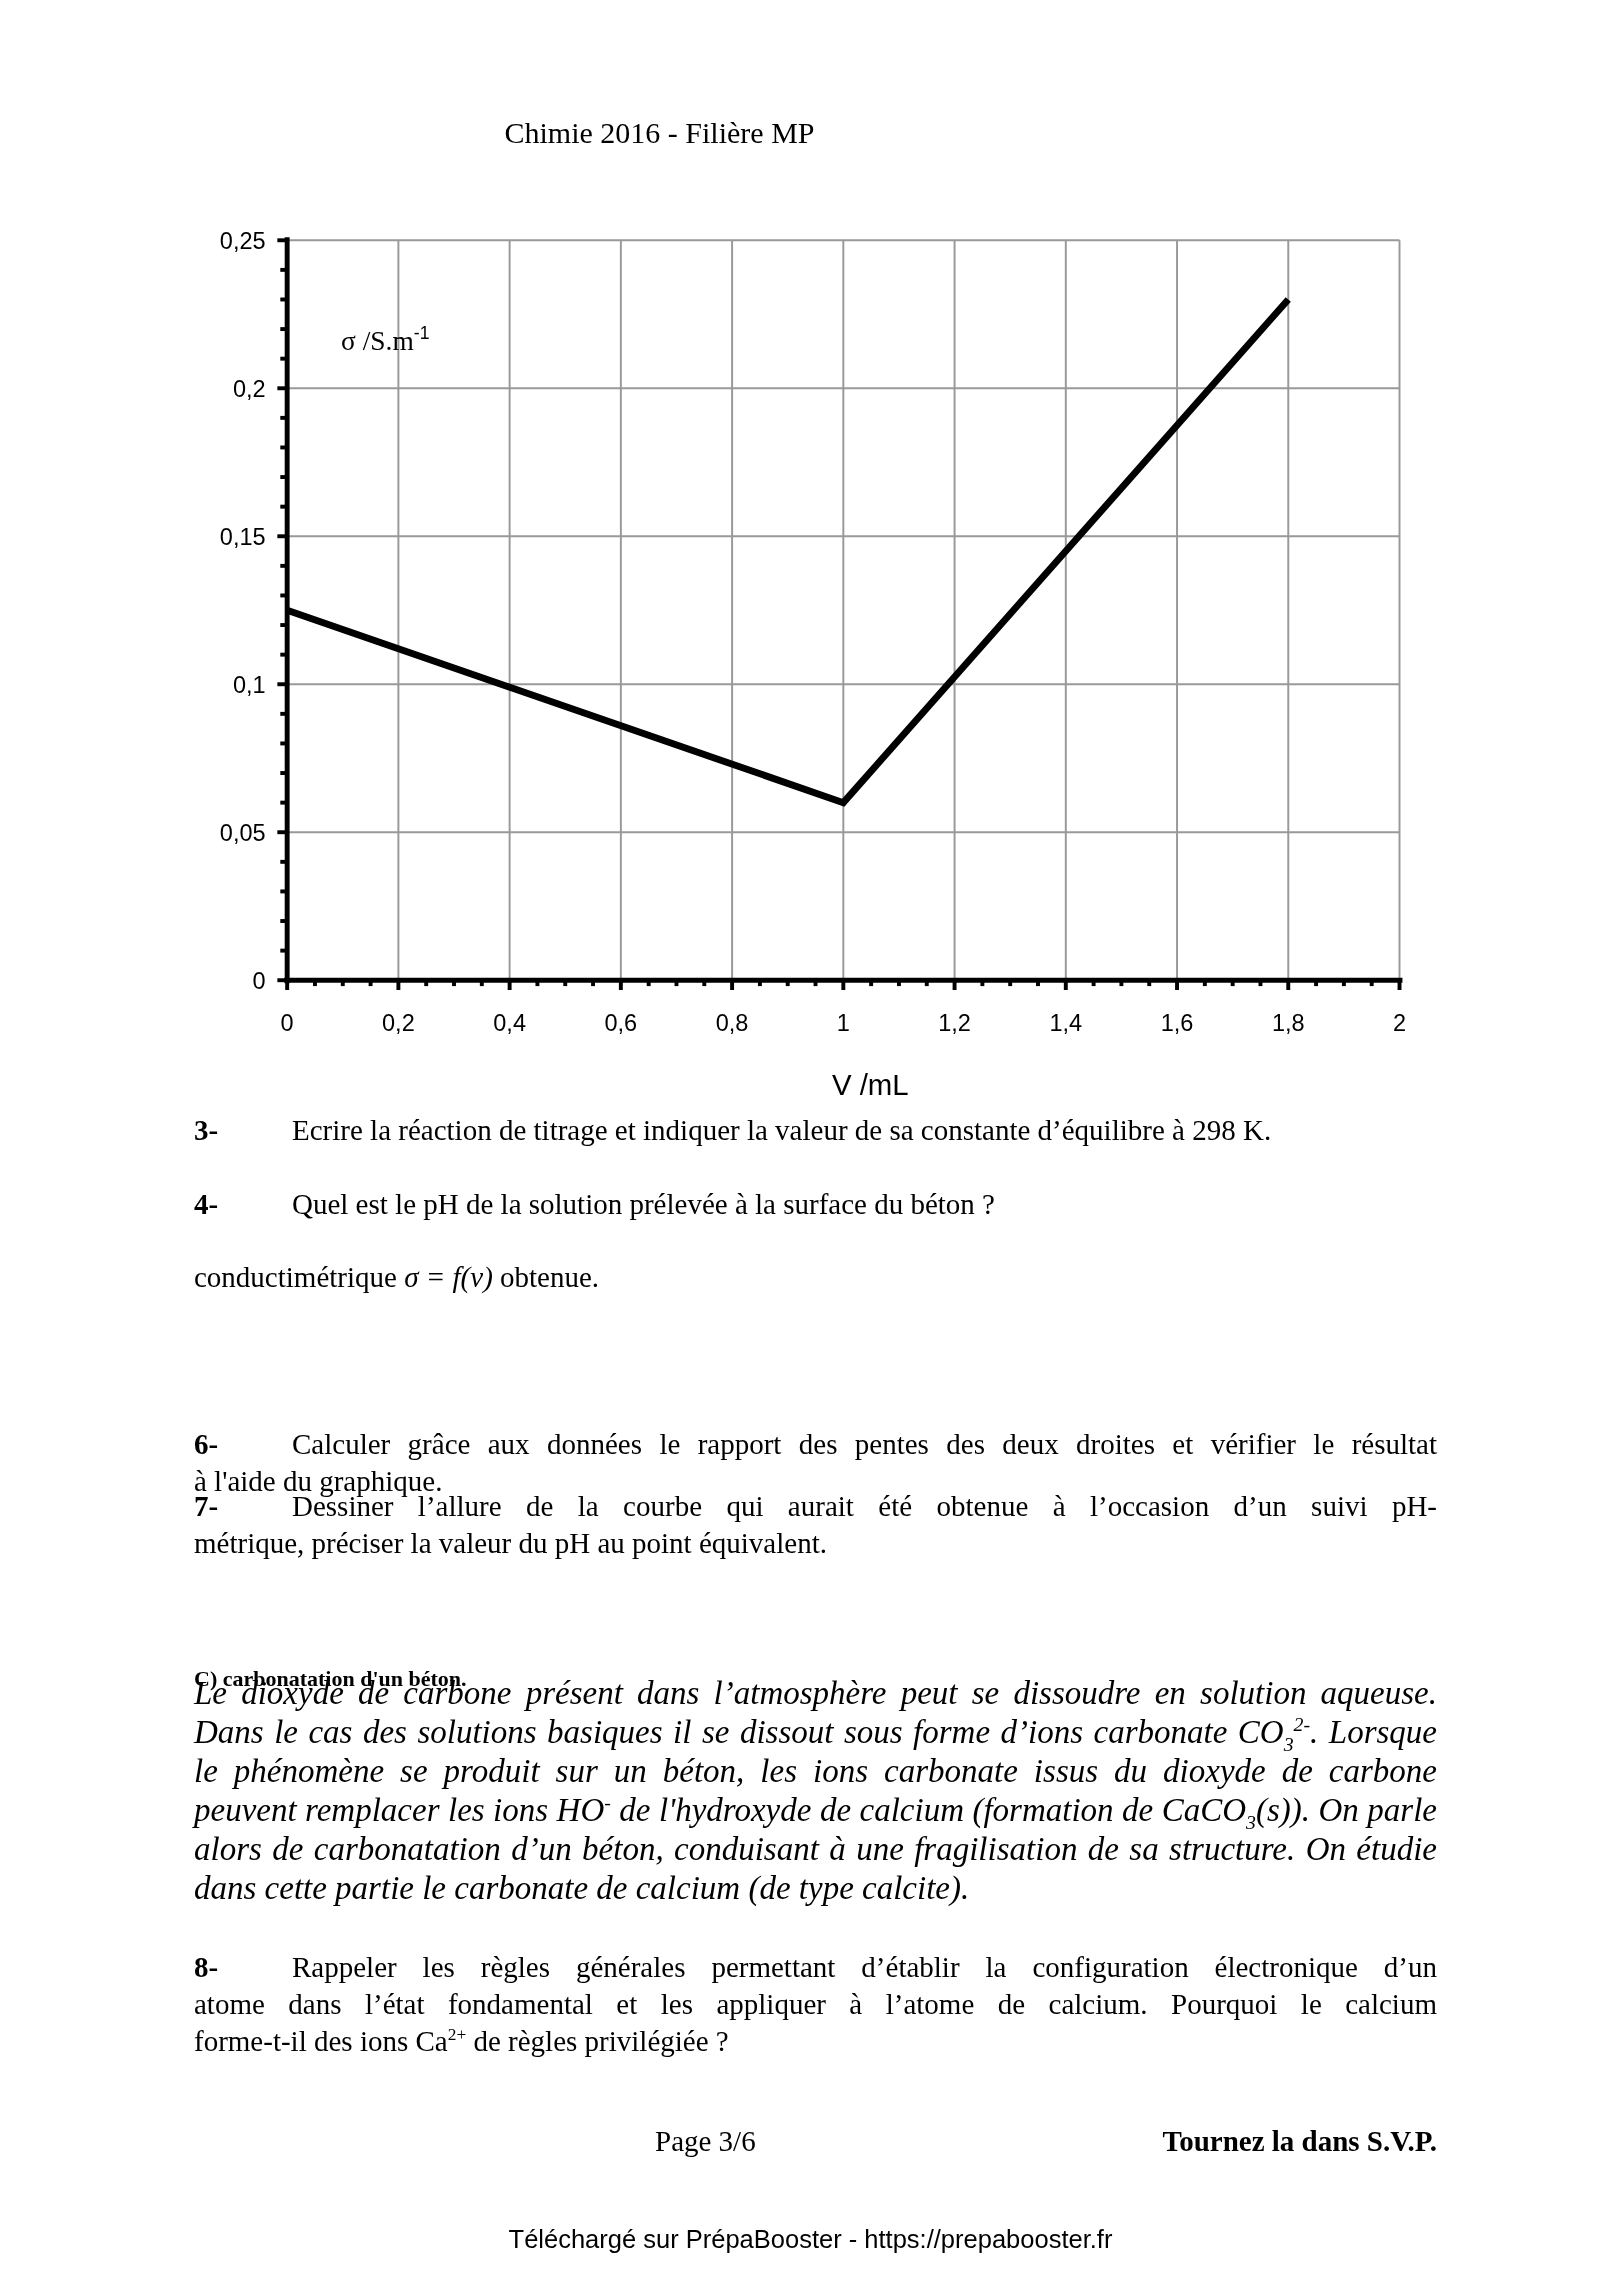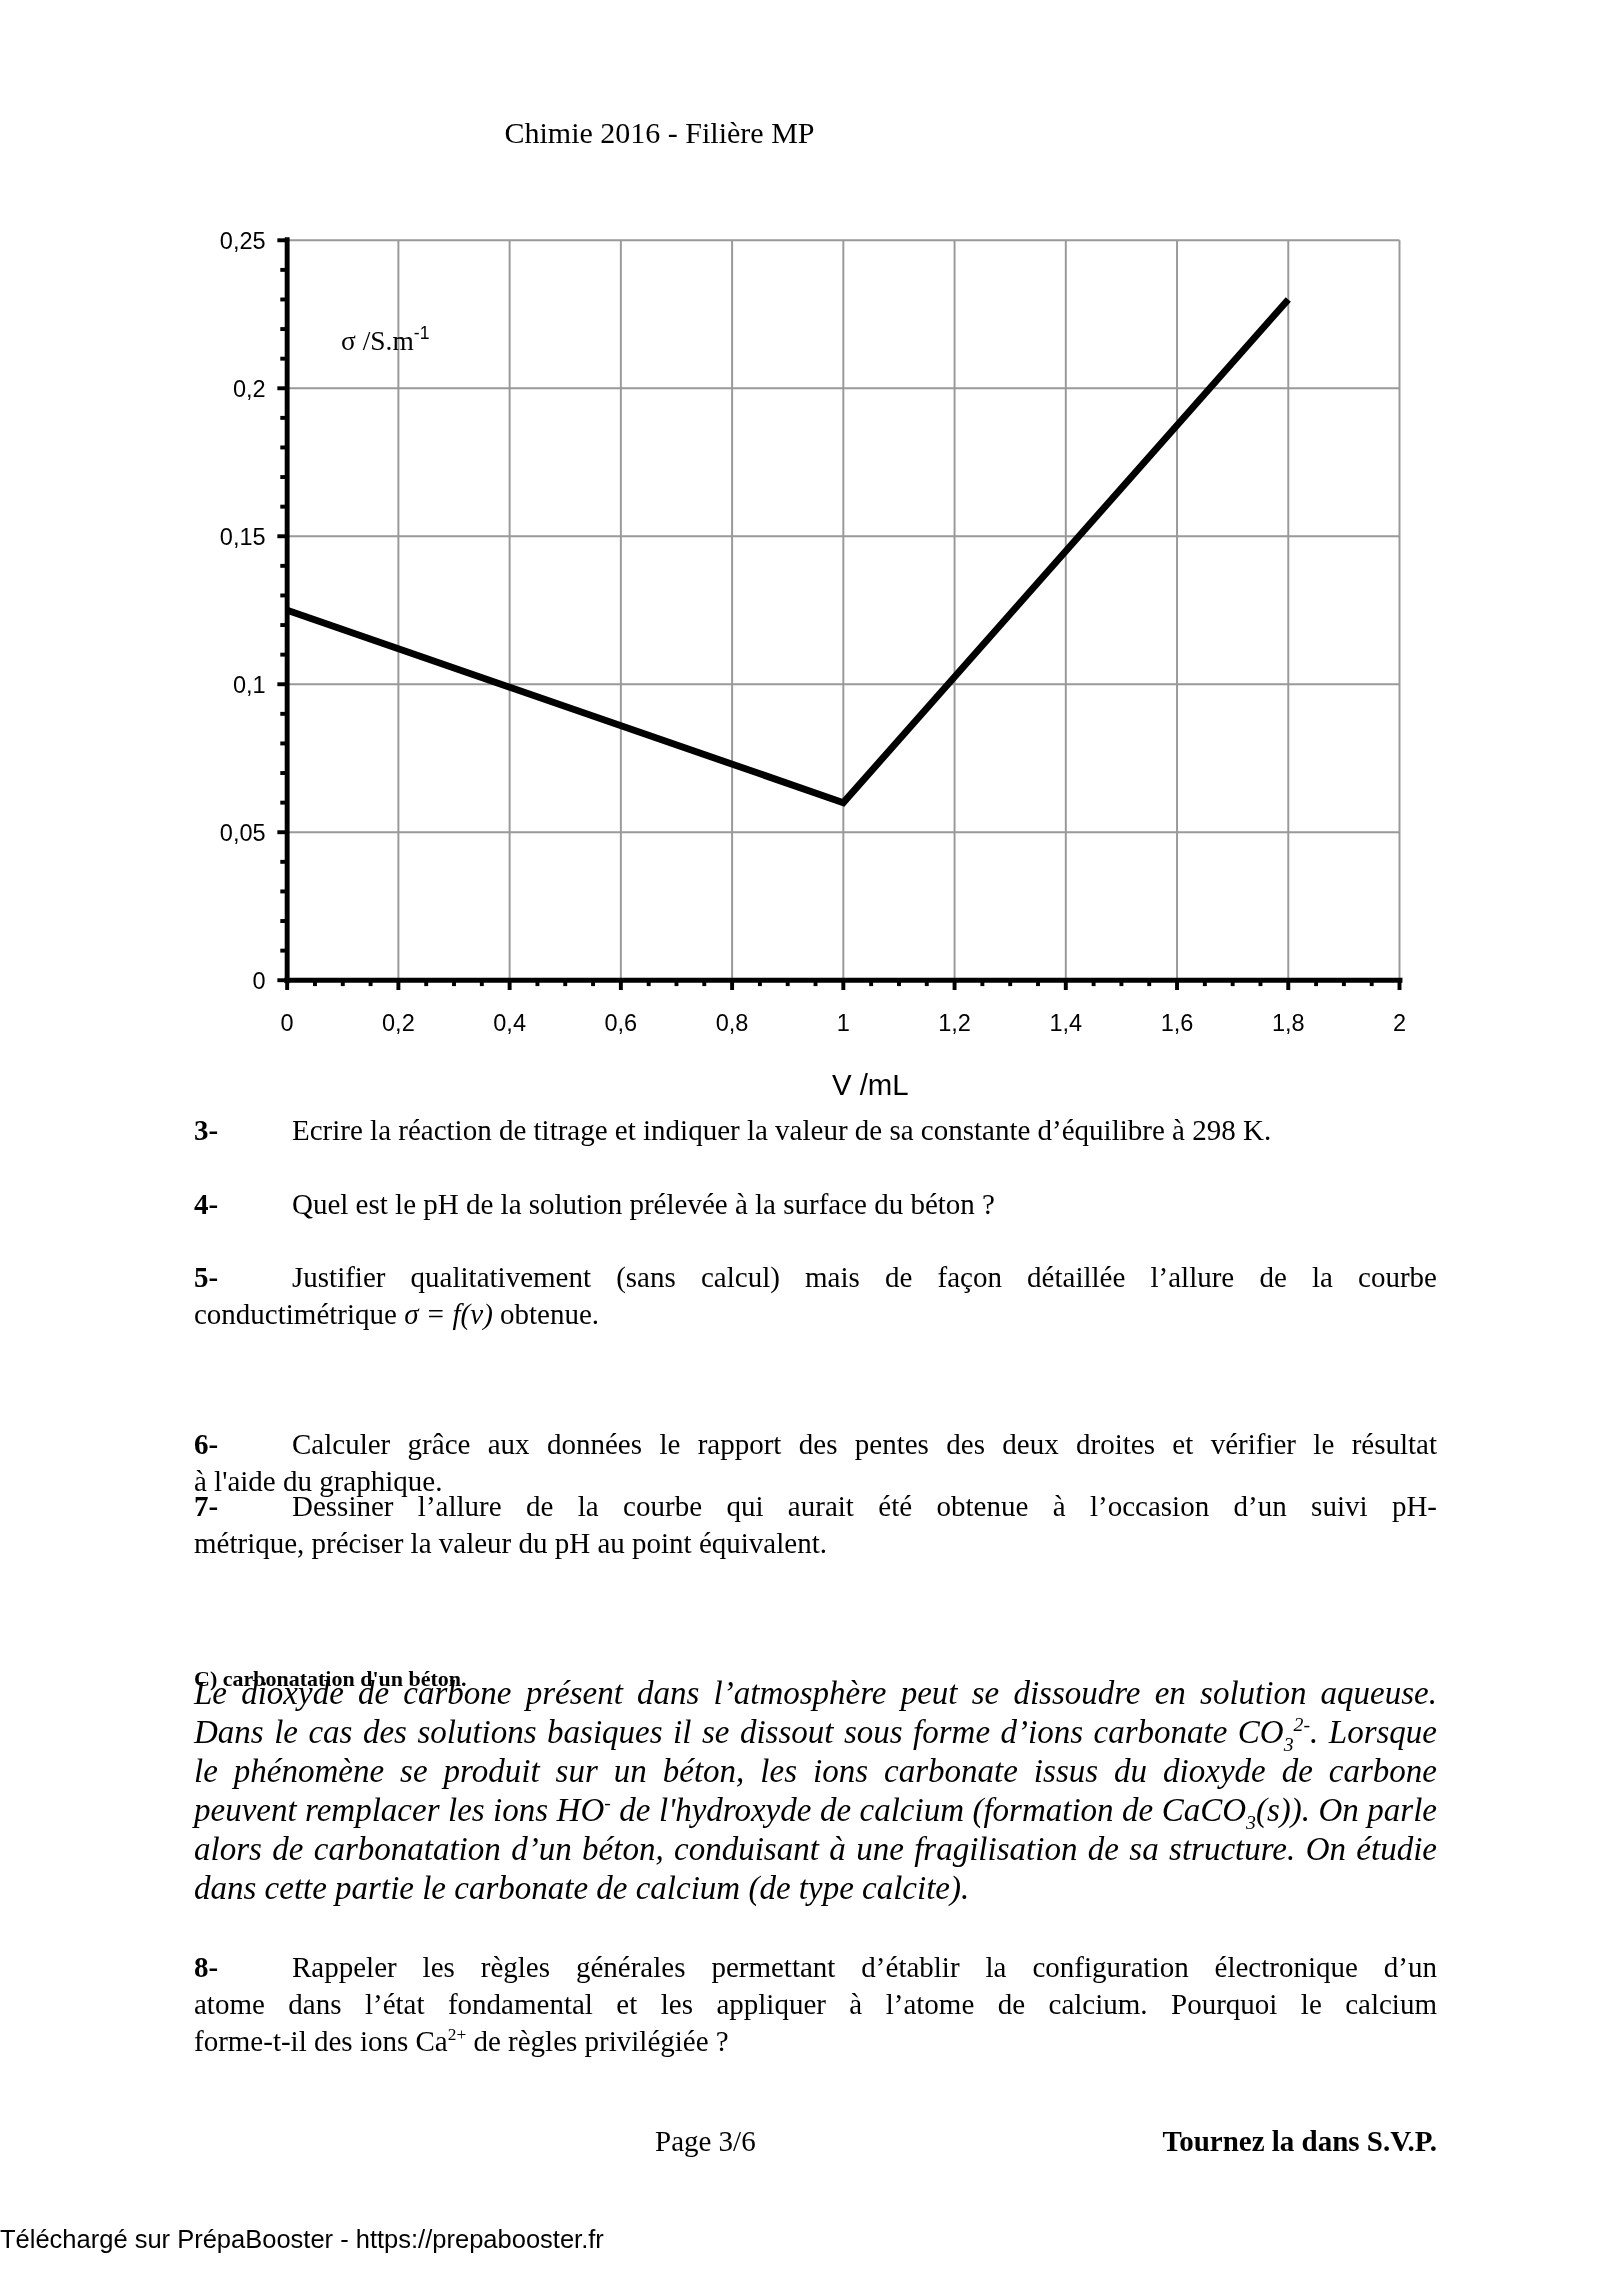--- a/index.html
+++ b/index.html
@@ -9,21 +9,21 @@
   #header { position:absolute; top:116px; left:0; width:1319px; text-align:center; font-size:30px; }
   #chart { position:absolute; left:0; top:0; }
   .tick-label { font-family: "Liberation Sans", "DejaVu Sans", sans-serif; font-size:24px; }
   .q { position:absolute; left:194px; width:1243px; font-size:29px; line-height:37px; text-align:justify; }
   .q .num { font-weight:bold; display:inline-block; width:98px; }
   .q .line1 { text-align-last:justify; }
   #section-c { position:absolute; left:194px; top:1666px; font-size:22px; font-weight:bold; }
   #intro { position:absolute; left:194px; top:1674px; width:1243px; font-size:33px; line-height:39px; font-style:italic; text-align:justify; }
   #page-num { position:absolute; top:2125px; left:655px; font-size:29px; }
   #turn-page { position:absolute; top:2125px; right:184px; font-size:29px; font-weight:bold; }
-  #footer { position:absolute; top:2225px; left:0; width:1621px; text-align:left; font-size:25.5px; }
+  #footer { position:absolute; top:2225px; left:0; width:1621px; text-align:center; font-size:25.5px; }
   sup { font-size:60%; vertical-align:super; line-height:0; }
   sub { font-size:60%; vertical-align:sub; line-height:0; }
   .math { font-style:italic; }
 </style>
 </head>
 <body>
 
 <div id="header" class="serif">Chimie 2016 - Filière MP</div>
 
 <svg id="chart" width="1621" height="1098" viewBox="0 0 1654 1120">
@@ -145,21 +145,20 @@
   <text id="xlab" x="888" y="1117" font-size="30" text-anchor="middle" font-family="Liberation Sans, DejaVu Sans, sans-serif">V /mL</text>
 </svg>
 
 <div class="q serif" style="top:1112px">
   <span class="num">3-</span><span>Ecrire la réaction de titrage et indiquer la valeur de sa constante d’équilibre à 298 K.</span>
 </div>
 <div class="q serif" style="top:1186px">
   <span class="num">4-</span><span>Quel est le pH de la solution prélevée à la surface du béton ?</span>
 </div>
 <div class="q serif" style="top:1259px">
-  <div class="line1"><span class="num">5-</span><span>Justifier qualitativement (sans calcul) mais de façon détaillée l’allure de la courbe</span></div>
   <div><span>conductimétrique </span><span class="math">σ = f(v)</span><span> obtenue.</span></div>
 </div>
 <div class="q serif" style="top:1426px">
   <div class="line1"><span class="num">6-</span><span>Calculer grâce aux données le rapport des pentes des deux droites et vérifier le résultat</span></div>
   <div>à l'aide du graphique.</div>
 </div>
 <div class="q serif" style="top:1488px">
   <div class="line1"><span class="num">7-</span><span>Dessiner l’allure de la courbe qui aurait été obtenue à l’occasion d’un suivi pH-</span></div>
   <div>métrique, préciser la valeur du pH au point équivalent.</div>
 </div>

